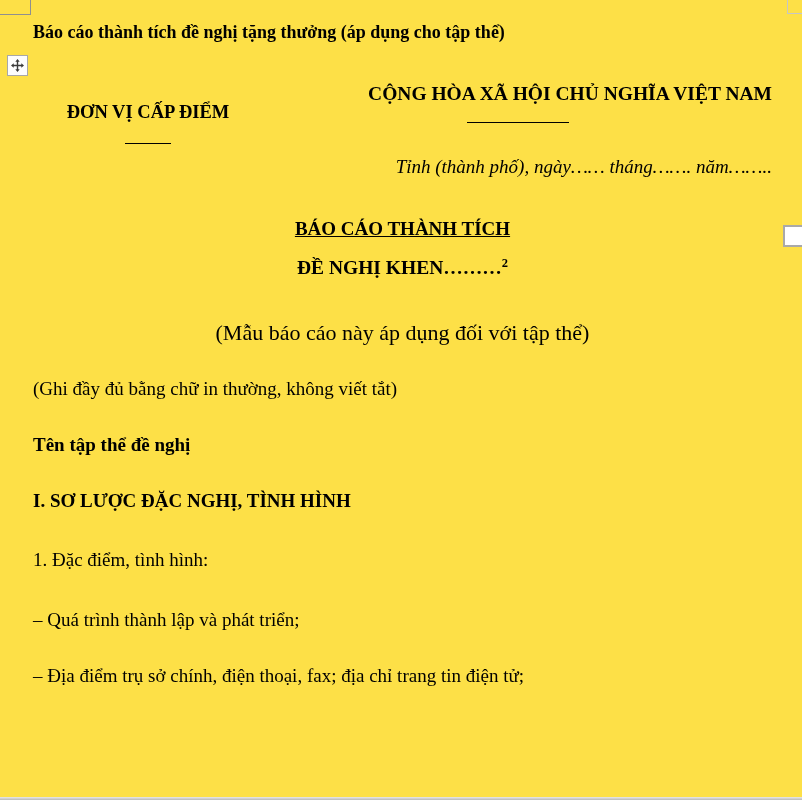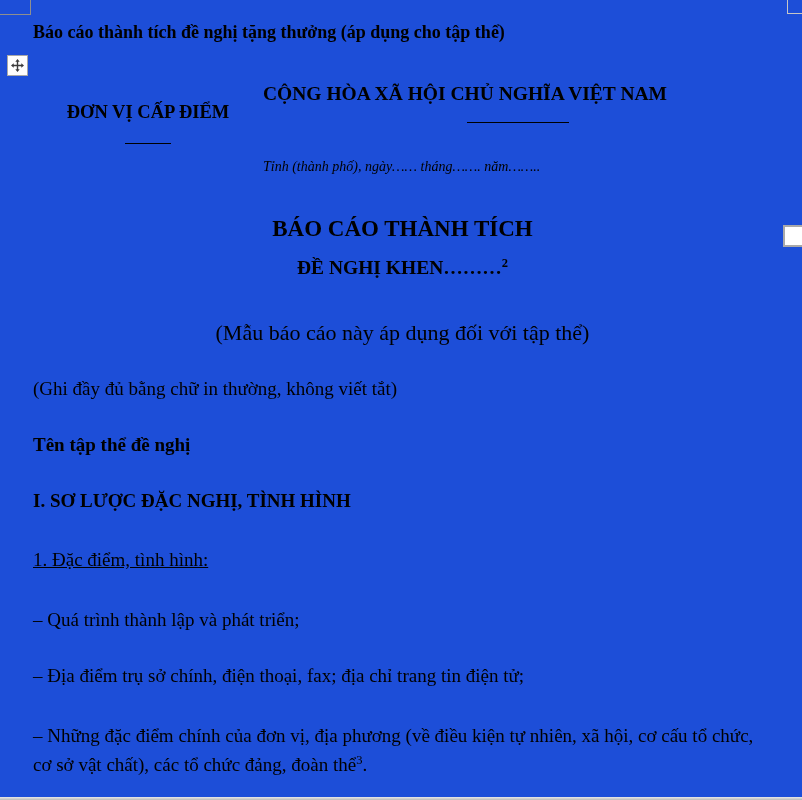--- a/index.html
+++ b/index.html
@@ -1,51 +1,51 @@
 <!DOCTYPE html>
 <html><head>
 <meta charset="utf-8">
 <style>
   * { margin:0; padding:0; box-sizing:border-box; }
   html,body { background:#ffffff; }
   .page {
     position:relative;
     width:802px; height:800px;
-    background:#1d4ed8;
+    background:#fde047;
     overflow:hidden;
     font-family:"Liberation Serif", serif;
     color:#000;
   }
   .content { position:relative; padding:0 30px 0 33px; }
 
   
   .h-doc { font-size:18px; font-weight:bold; line-height:27px; margin-top:19px; }
 
   
   .header-row { display:flex; margin-top:33px; }
   .col-left  { width:230px; text-align:center; padding-top:19px; }
-  .col-right { flex:1; text-align:left; }
+  .col-right { flex:1; text-align:right; }
   .org-name  { font-size:18.5px; font-weight:bold; line-height:28px; }
   .org-line  { width:46px;  height:0; border-top:1.5px solid #000; margin:17px auto 0; }
   .nat-title { font-size:19.5px; font-weight:bold; line-height:29px; }
   .nat-motto { font-size:19px;   font-weight:bold; line-height:29px; margin-top:7px; }
   .motto-line{ width:102px; height:0; border-top:1.5px solid #000; margin:14px auto 0; }
-  .date-line { font-size:14px; font-style:italic; line-height:29px; margin-top:29px; }
+  .date-line { font-size:19px; font-style:italic; line-height:29px; margin-top:29px; }
 
   
-  .title1   { text-align:center; font-weight:bold; font-size:23px; line-height:29px; margin-top:33px; }
+  .title1   { text-align:center; font-weight:bold; font-size:19px; line-height:29px; margin-top:33px;text-decoration:underline; }
   .title2   { text-align:center; font-weight:bold; font-size:19.5px; line-height:29px; margin-top:10px; }
   .subtitle { text-align:center; font-size:22px; line-height:29px; margin-top:36px; }
   sup { font-size:12.5px; line-height:0; vertical-align:super; }
 
   
   p.body { font-size:19px; line-height:29px; }
   .bold  { font-weight:bold; }
   .mt27 { margin-top:27px; }
-  .mt30 { margin-top:30px;text-decoration:underline; }
+  .mt30 { margin-top:30px; }
   .mt31 { margin-top:31px; }
 
   
   .crop { position:absolute; }
   .crop-tl-v { left:30px;  top:0;    width:1px;  height:14px; background:#8f8f8f; }
   .crop-tl-h { left:0;     top:14px; width:31px; height:1px;  background:#8f8f8f; }
   .crop-tr-v { left:787px; top:0;    width:1px;  height:13px; background:#c6c6c6; }
   .crop-tr-h { left:787px; top:13px; width:15px; height:1px;  background:#c6c6c6; }
 
   .drag-handle {
@@ -112,18 +112,17 @@
     <p class="body bold mt27">Tên tập thể đề nghị</p>
 
     <p class="body bold mt27">I. SƠ LƯỢC ĐẶC NGHỊ, TÌNH HÌNH</p>
 
     <p class="body mt30">1. Đặc điểm, tình hình:</p>
 
     <p class="body mt31">– Quá trình thành lập và phát triển;</p>
 
     <p class="body mt27">– Địa điểm trụ sở chính, điện thoại, fax; địa chỉ trang tin điện tử;</p>
 
-    <p class="body mt31"><span>– Những đặc điểm chính của đơn vị, địa phương (về điều kiện tự nhiên, xã hội, cơ cấu tổ chức, cơ sở vật chất), các tổ chức đảng, đoàn thể</span><sup>3</sup><span>.</span></p>
 
   </div>
 
   <div class="bottom-clip"></div>
 </div>
 
 </body></html>

